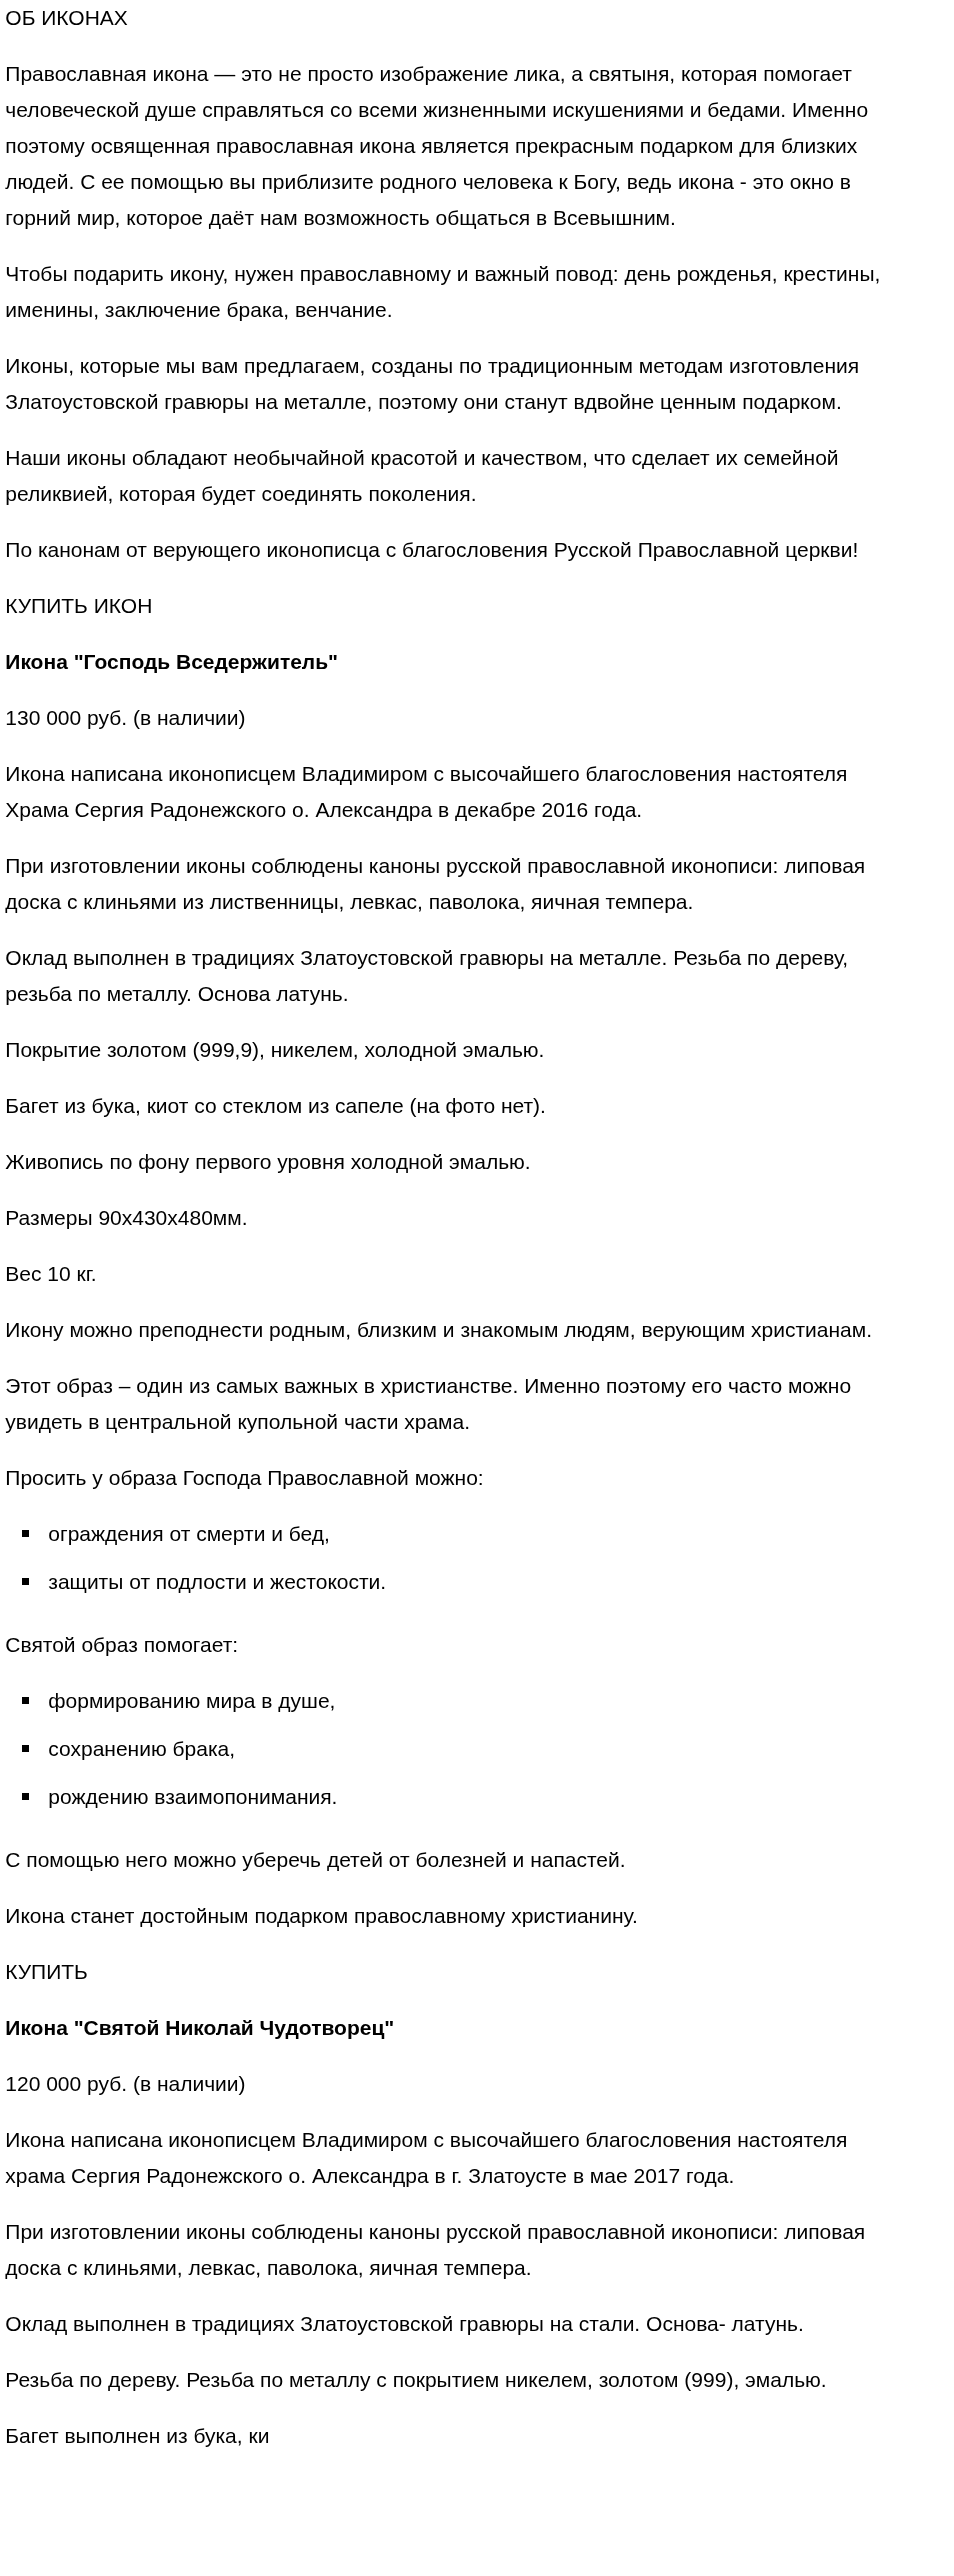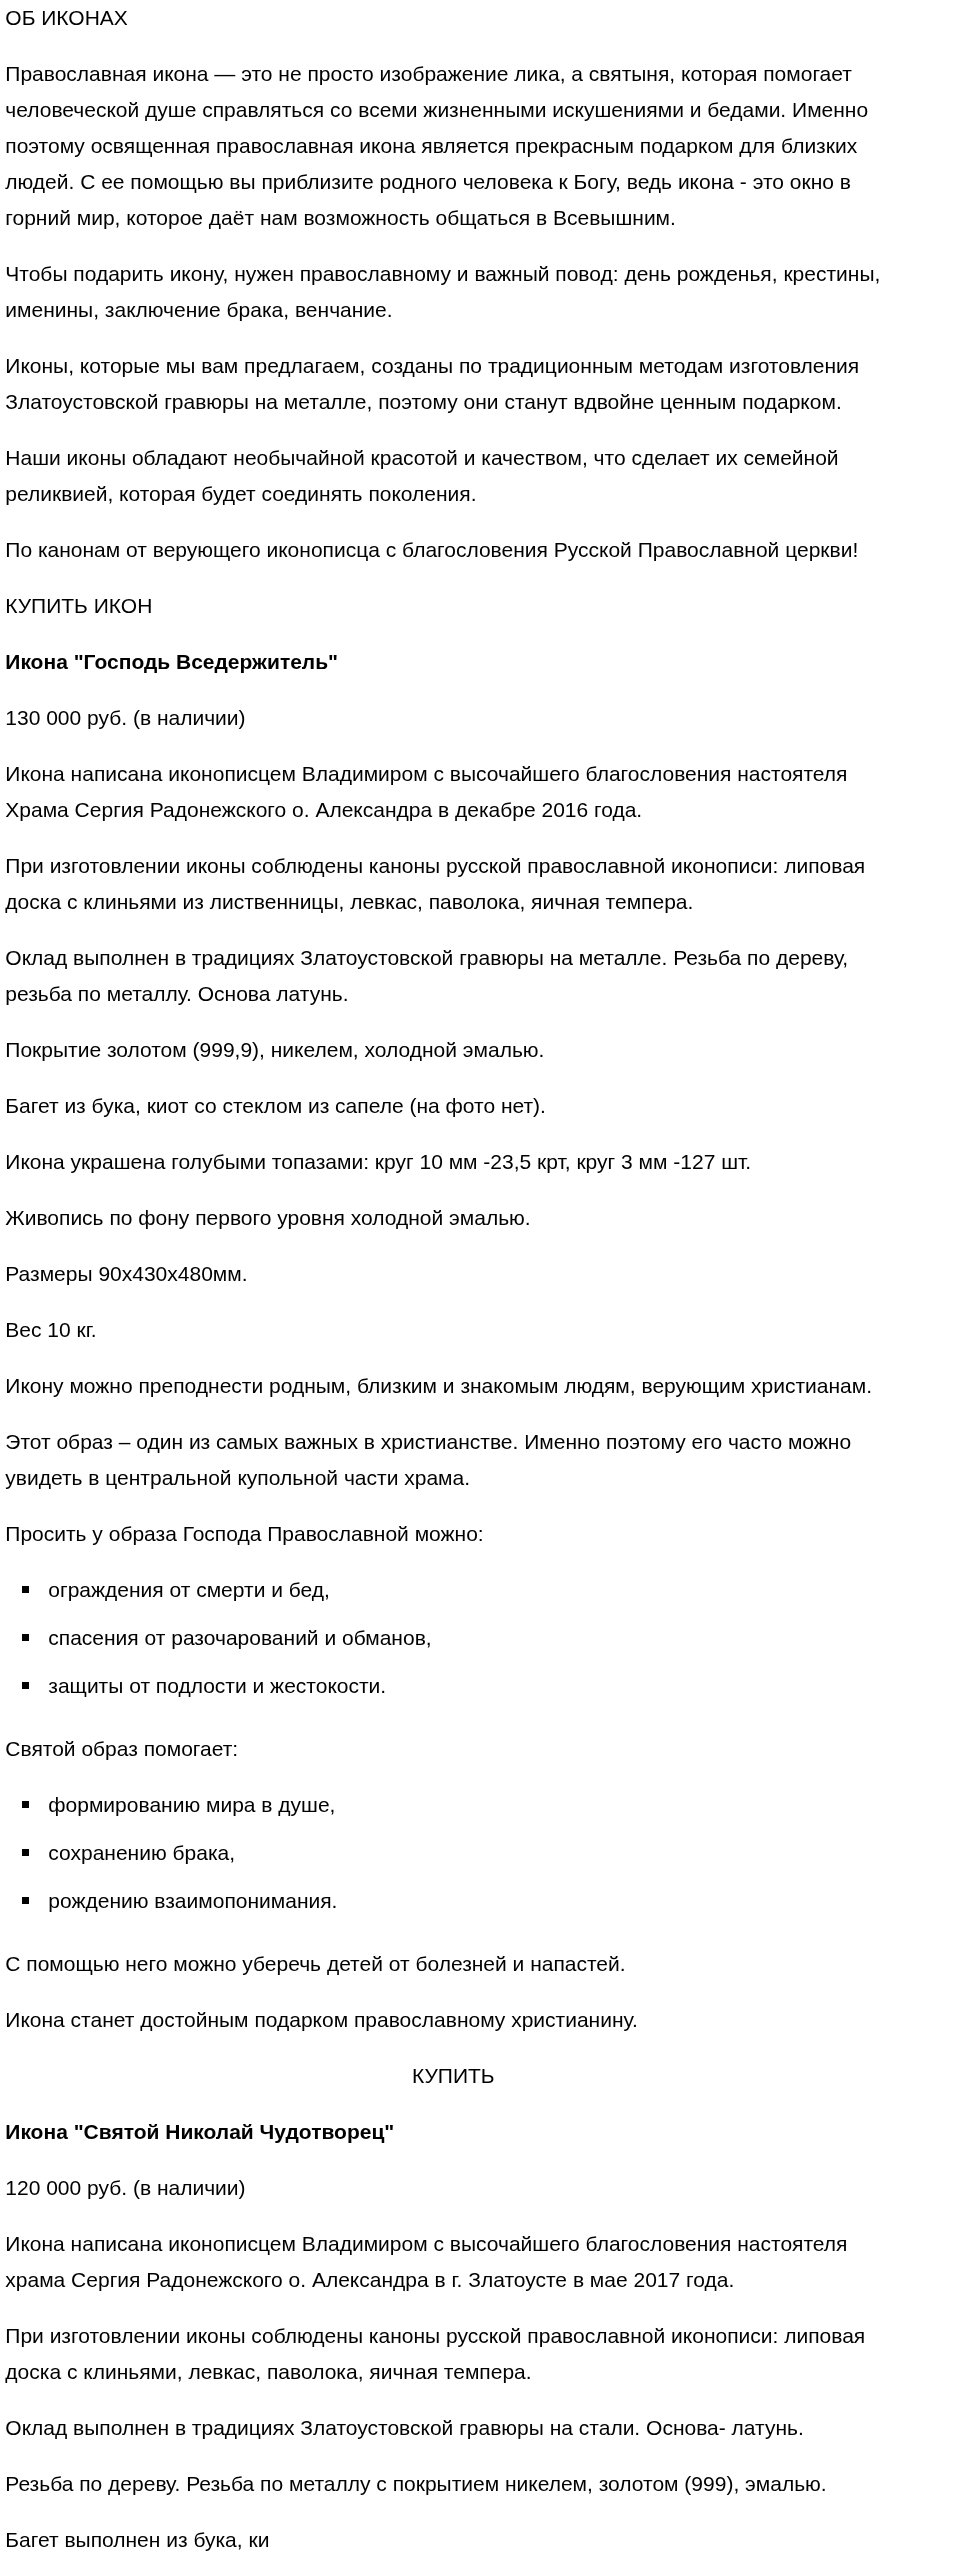--- a/index.html
+++ b/index.html
@@ -23,21 +23,20 @@
     line-height: 36px;
     margin: 0 0 20px 3px;
     font-weight: normal;
     white-space: normal;
   }
   .product-title {
     font-weight: bold;
   }
   .buy {
     cursor: pointer;
-    text-align: center;
   }
   ul.props {
     margin: 12.8px 0 27px 0;
     padding: 0;
     list-style: none;
   }
   ul.props li {
     position: relative;
     padding-left: 34px;
     font-size: 21px;
@@ -71,31 +70,29 @@
 
   <div>
     <div class="product-title">Икона "Господь Вседержитель"</div>
     <div class="price">130 000 руб. (в наличии)</div>
 
     <p class="para">Икона написана иконописцем Владимиром с высочайшего благословения настоятеля Храма Сергия Радонежского о. Александра в декабре 2016 года.</p>
     <p class="para">При изготовлении иконы соблюдены каноны русской православной иконописи: липовая доска с клиньями из лиственницы, левкас, паволока, яичная темпера.</p>
     <p class="para">Оклад выполнен в традициях Златоустовской гравюры на металле. Резьба по дереву, резьба по металлу. Основа латунь.</p>
     <p class="para">Покрытие золотом (999,9), никелем, холодной эмалью.</p>
     <p class="para">Багет из бука, киот со стеклом из сапеле (на фото нет).</p>
-    <p class="para">Икона украшена голубыми топазами: круг 10 мм -23,5 крт, круг 3 мм -127 шт.</p>
     <p class="para">Живопись по фону первого уровня холодной эмалью.</p>
     <p class="para">Размеры 90х430х480мм.</p>
     <p class="para">Вес 10 кг.</p>
     <p class="para">Икону можно преподнести родным, близким и знакомым людям, верующим христианам.</p>
     <p class="para">Этот образ – один из самых важных в христианстве. Именно поэтому его часто можно увидеть в центральной купольной части храма.</p>
 
     <p class="para">Просить у образа Господа Православной можно:</p>
     <ul class="props">
       <li><span class="bullet"></span><span>ограждения от смерти и бед,</span></li>
-      <li><span class="bullet"></span><span>спасения от разочарований и обманов,</span></li>
       <li><span class="bullet"></span><span>защиты от подлости и жестокости.</span></li>
     </ul>
 
     <p class="para">Святой образ помогает:</p>
     <ul class="props">
       <li><span class="bullet"></span><span>формированию мира в душе,</span></li>
       <li><span class="bullet"></span><span>сохранению брака,</span></li>
       <li><span class="bullet"></span><span>рождению взаимопонимания.</span></li>
     </ul>
 

